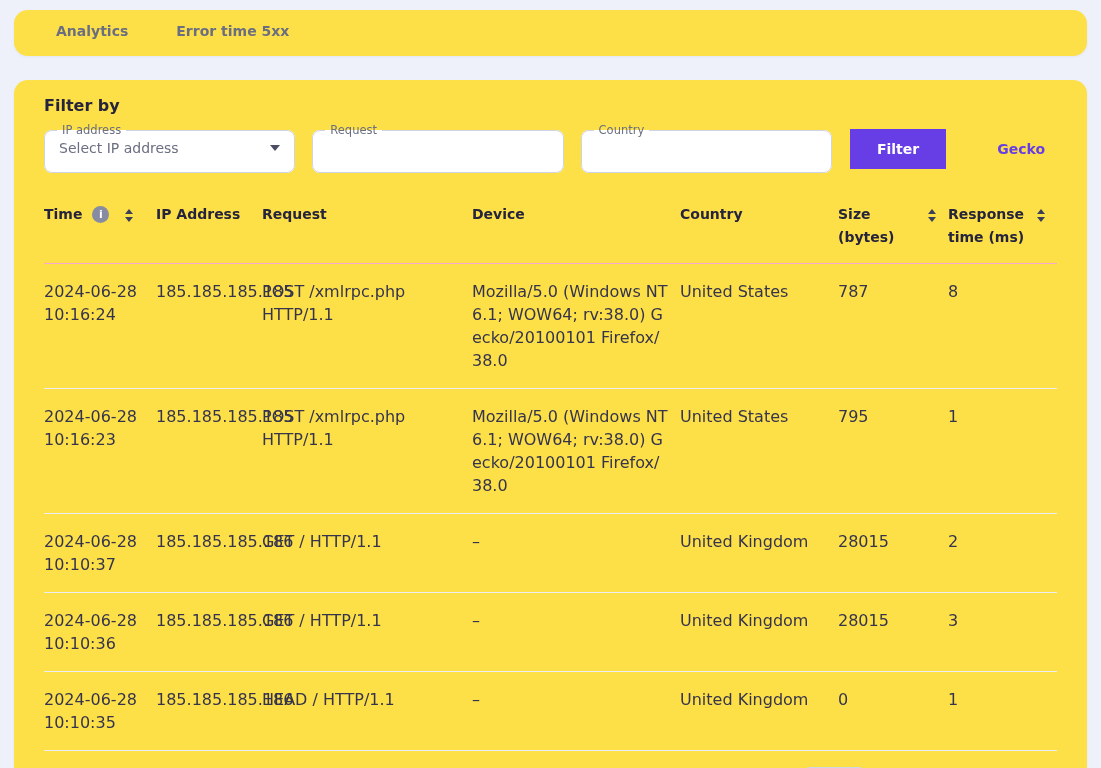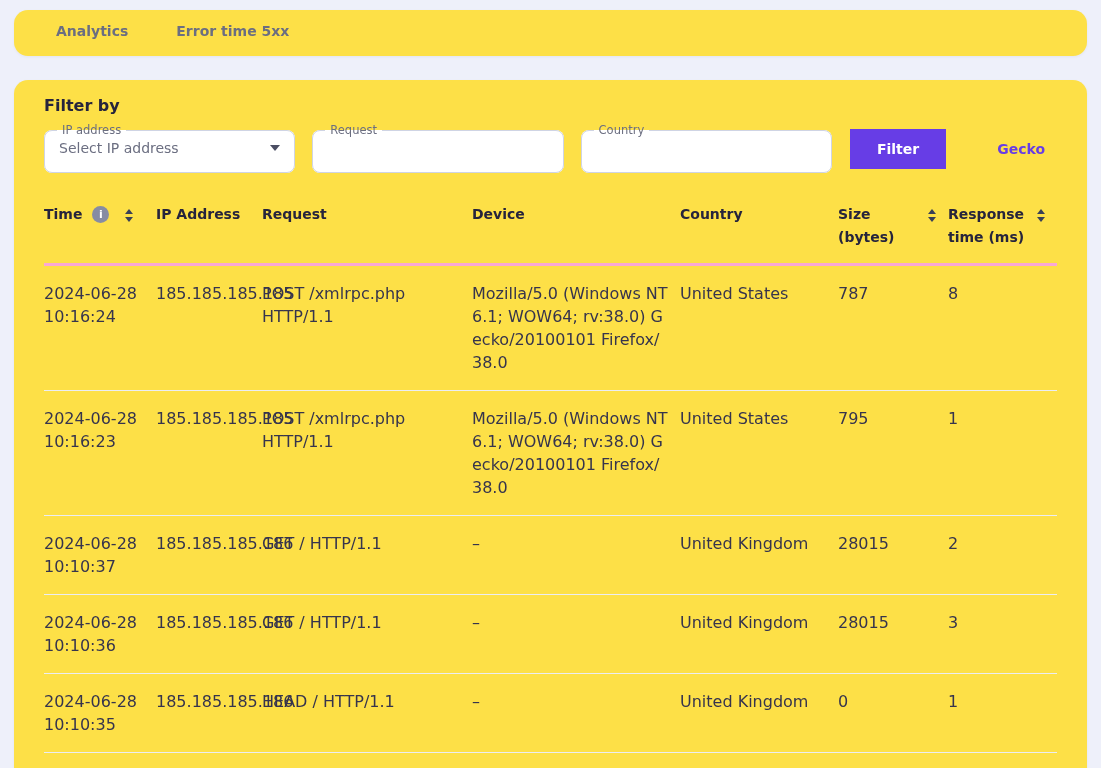--- a/index.html
+++ b/index.html
@@ -99,21 +99,21 @@
   table.logs col.c-device { width: 208px; }
   table.logs col.c-country { width: 158px; }
   table.logs col.c-size { width: 110px; }
   th, td { text-align: left; vertical-align: top; }
   thead th {
     font-size: 14px;
     font-weight: 700;
     color: #26243c;
     padding: 14px 12px 14px 0;
     line-height: 23px;
-    border-bottom: 3px solid #f9a8d4;
+    border-bottom: 1px solid #f9a8d4;
   }
   .th-flex { display: flex; align-items: flex-start; }
   .th-flex .th-label { line-height: 23px; }
   .th-spacer { flex: 1; }
   tbody td {
     font-size: 16px;
     color: #36344d;
     line-height: 23px;
     padding: 16px 12px 16px 0;
     border-bottom: 1px solid #ebedf3;

